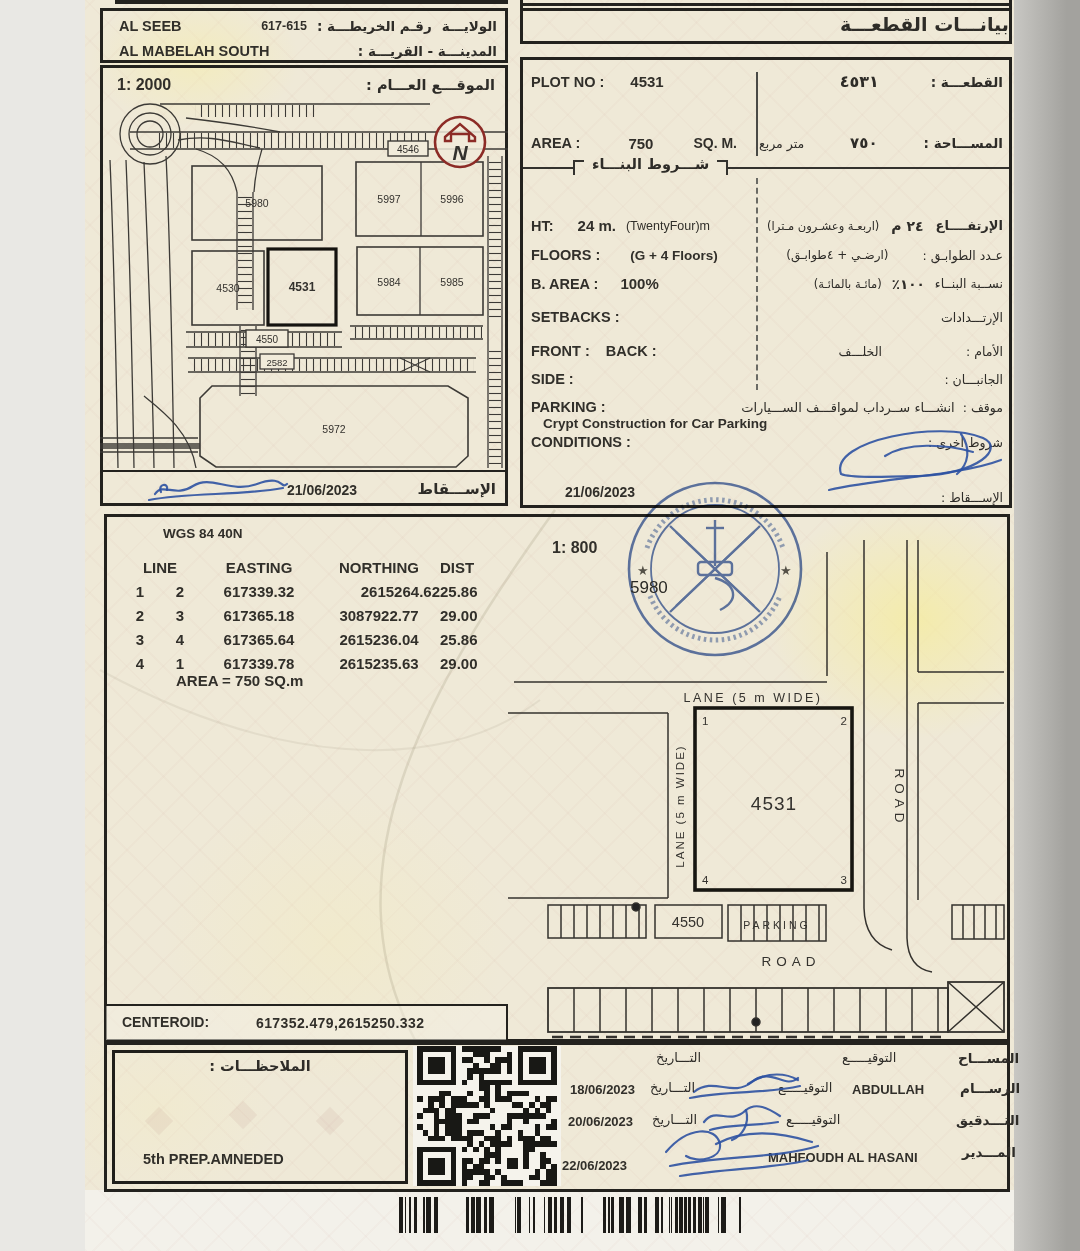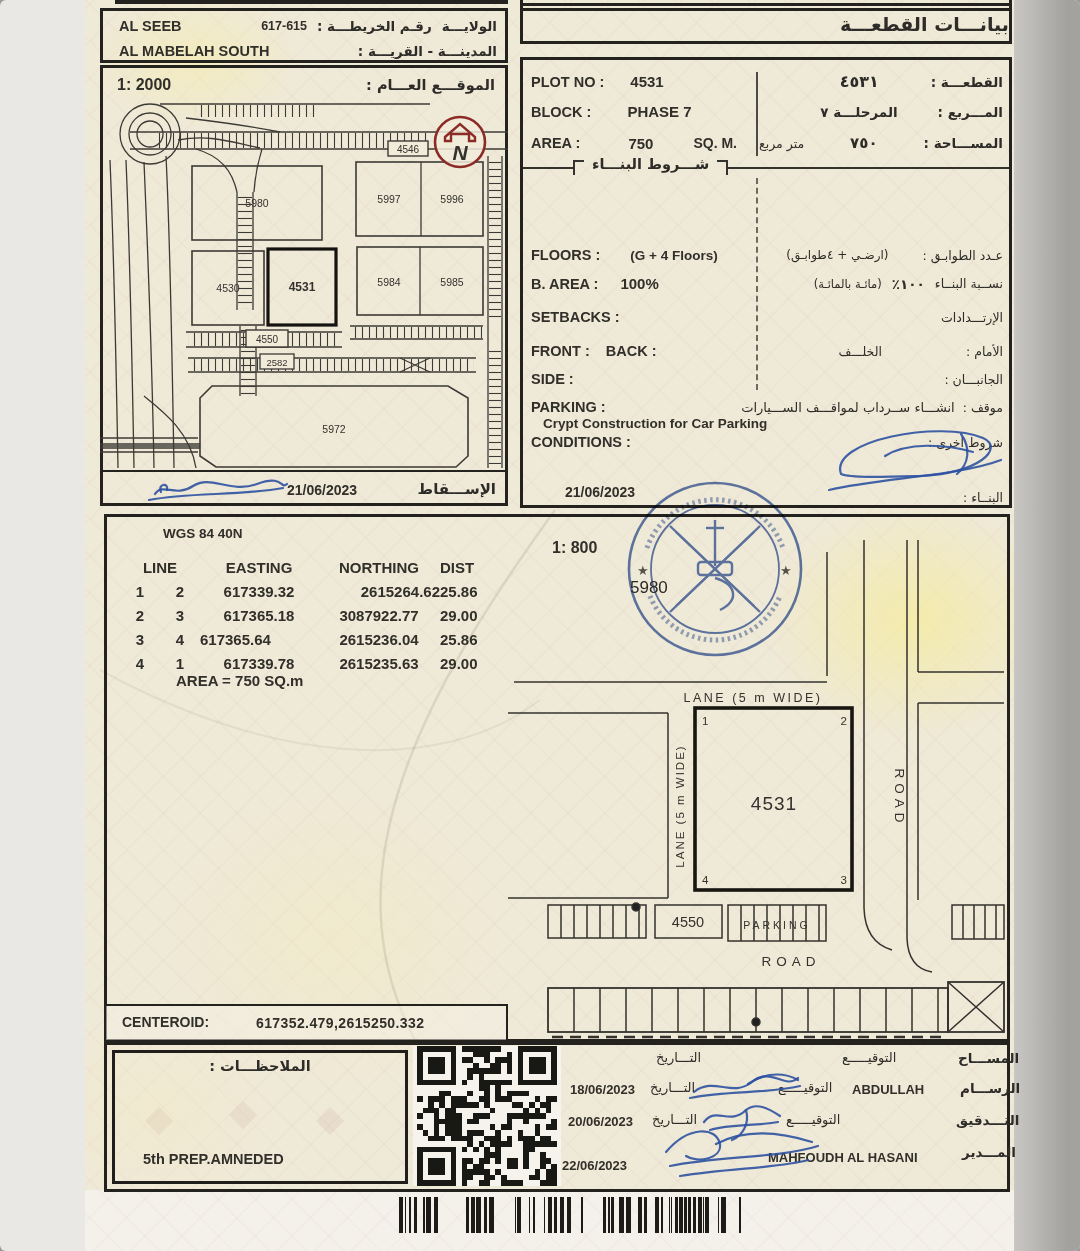--- a/index.html
+++ b/index.html
@@ -1,17 +1,17 @@
 <!DOCTYPE html>
 <html><head>
 <meta charset="utf-8">
 <style>
   html,body{margin:0;padding:0;background:#9b9a96;}
   #root{position:relative;width:1080px;height:1251px;background:#e9e8e4;overflow:hidden;
-        font-family:"Liberation Sans",sans-serif;border-radius:6px;}
+        font-family:"Liberation Sans",sans-serif;}
   .paper{position:absolute;left:85px;top:0;width:929px;height:1251px;
     background:
       radial-gradient(150px 95px at 110px 60px, rgba(246,238,170,.55), transparent 70%),
       radial-gradient(210px 170px at 830px 620px, rgba(245,236,160,.80), transparent 70%),
       radial-gradient(240px 210px at 250px 940px, rgba(244,236,185,.35), transparent 72%),
       radial-gradient(170px 130px at 70px 1110px, rgba(244,236,190,.30), transparent 72%),
       repeating-linear-gradient(45deg, rgba(200,150,140,.05) 0 2px, transparent 2px 26px),
       repeating-linear-gradient(-45deg, rgba(200,150,140,.05) 0 2px, transparent 2px 26px),
       linear-gradient(#efe9d7 0 1190px,#f3f1ea 1190px 100%);}
   .rmargin{position:absolute;right:0;top:0;width:66px;height:1251px;
@@ -183,28 +183,20 @@
 
     <div class="f abs" style="left:8px;right:6px;top:12px">
       <span class="en b" style="font-size:14.5px">PLOT NO :</span>
       <span class="en b" style="font-size:15px;margin-left:26px">4531</span>
       <span class="f rtl" style="margin-left:auto;gap:52px">
         <span class="ar b" style="font-size:13.5px">القطعـــة :</span>
         <span class="ar b" style="font-size:16px">٤٥٣١</span>
       </span>
     </div>
 
-    <div class="f abs" style="left:8px;right:6px;top:43px">
-      <span class="en b" style="font-size:14.5px">BLOCK :</span>
-      <span class="en b" style="font-size:15px;margin-left:36px">PHASE 7</span>
-      <span class="f rtl" style="margin-left:auto;gap:40px">
-        <span class="ar b" style="font-size:13.5px">المـــربع :</span>
-        <span class="ar b" style="font-size:13.5px">المرحلـــة ٧</span>
-      </span>
-    </div>
 
     <div class="f abs" style="left:8px;right:6px;top:74px">
       <span class="en b" style="font-size:14.5px">AREA :</span>
       <span class="en b" style="font-size:15px;margin-left:48px">750</span>
       <span class="en b" style="font-size:14px;margin-left:40px">SQ. M.</span>
       <span class="f rtl" style="margin-left:auto;gap:46px">
         <span class="ar b" style="font-size:13.5px">المســـاحة :</span>
         <span class="ar b" style="font-size:15px">٧٥٠</span>
         <span class="ar" style="font-size:12.5px">متر مربع</span>
       </span>
@@ -212,20 +204,30 @@
 
     <div class="f abs" style="left:0;right:0;top:101px">
       <div style="width:50px;border-top:2px solid #33322e"></div>
       <div style="width:9px;height:13px;border-left:2px solid #33322e;border-top:2px solid #33322e;margin-top:-1px"></div>
       <span class="ar b" style="font-size:14.5px;padding:0 8px;margin-top:-9px">شـــروط البنـــاء</span>
       <div style="width:9px;height:13px;border-right:2px solid #33322e;border-top:2px solid #33322e;margin-top:-1px"></div>
       <div style="flex:1;border-top:2px solid #33322e"></div>
     </div>
 
 
+    <div class="f abs" style="left:8px;right:6px;top:157px">
+      <span class="en b" style="font-size:14.5px">HT:</span>
+      <span class="en b" style="font-size:15px;margin-left:24px">24 m.</span>
+      <span class="en" style="font-size:12.5px;margin-left:10px">(TwentyFour)m</span>
+      <span class="f rtl" style="margin-left:auto;gap:12px">
+        <span class="ar b" style="font-size:13px">الإرتفــــاع</span>
+        <span class="ar b" style="font-size:14px">٢٤ م</span>
+        <span class="ar" style="font-size:11.5px">(اربعـة وعشـرون مـترا)</span>
+      </span>
+    </div>
 
     <div class="f abs" style="left:8px;right:6px;top:187px">
       <span class="en b" style="font-size:14.5px">FLOORS :</span>
       <span class="en b" style="font-size:13.5px;margin-left:30px">(G + 4 Floors)</span>
       <span class="f rtl" style="margin-left:auto;gap:34px">
         <span class="ar" style="font-size:12.5px">عـدد الطوابـق :</span>
         <span class="ar" style="font-size:12px">(ارضـي + ٤طوابـق)</span>
       </span>
     </div>
 
@@ -275,21 +277,21 @@
     </div>
 
     <svg class="sig abs" style="left:298px;top:352px" width="190" height="98" viewBox="0 0 190 98">
       <path d="M20,62 C8,28 120,8 162,26 C184,36 158,62 98,64 C62,65 30,66 20,62 Z"></path>
       <path d="M64,44 C86,30 124,32 152,40"></path>
       <path d="M8,78 C60,66 138,64 180,48"></path>
       <path d="M140,22 C150,36 148,52 136,62"></path>
     </svg>
 
     <span class="en b abs" style="left:42px;top:424px;font-size:14px">21/06/2023</span>
-    <span class="ar abs" style="right:6px;top:430px;font-size:12.5px">البنــاء :</span>
+    <span class="ar abs" style="right:6px;top:430px;font-size:12.5px">الإســـقاط :</span>
   </div>
 
   <div class="box" style="left:104px;top:514px;width:906px;height:528px"></div>
 
   <span class="en b abs" style="left:163px;top:526px;font-size:13.5px">WGS 84  40N</span>
 
   <div class="abs en b" style="left:120px;top:556px;width:400px;display:grid;grid-template-columns:40px 40px 118px 122px 70px;row-gap:1px;font-size:15px;line-height:23px">
     <span style="grid-column:1/3;text-align:center">LINE</span>
     <span style="text-align:center">EASTING</span>
     <span style="text-align:center">NORTHING</span>
@@ -302,21 +304,21 @@
     <span>25.86</span>
 
     <span style="text-align:center">2</span>
     <span style="text-align:center">3</span>
     <span style="text-align:center">617365.18</span>
     <span style="text-align:center">3087922.77</span>
     <span>29.00</span>
 
     <span style="text-align:center">3</span>
     <span style="text-align:center">4</span>
-    <span style="">617365.64</span>
+    <span style="text-align:center">617365.64</span>
     <span style="text-align:center">2615236.04</span>
     <span>25.86</span>
 
     <span style="text-align:center">4</span>
     <span style="text-align:center">1</span>
     <span style="text-align:center">617339.78</span>
     <span style="text-align:center">2615235.63</span>
     <span>29.00</span>
   </div>
   <span class="en b abs" style="left:176px;top:672px;font-size:15px">AREA = 750  SQ.m</span>

